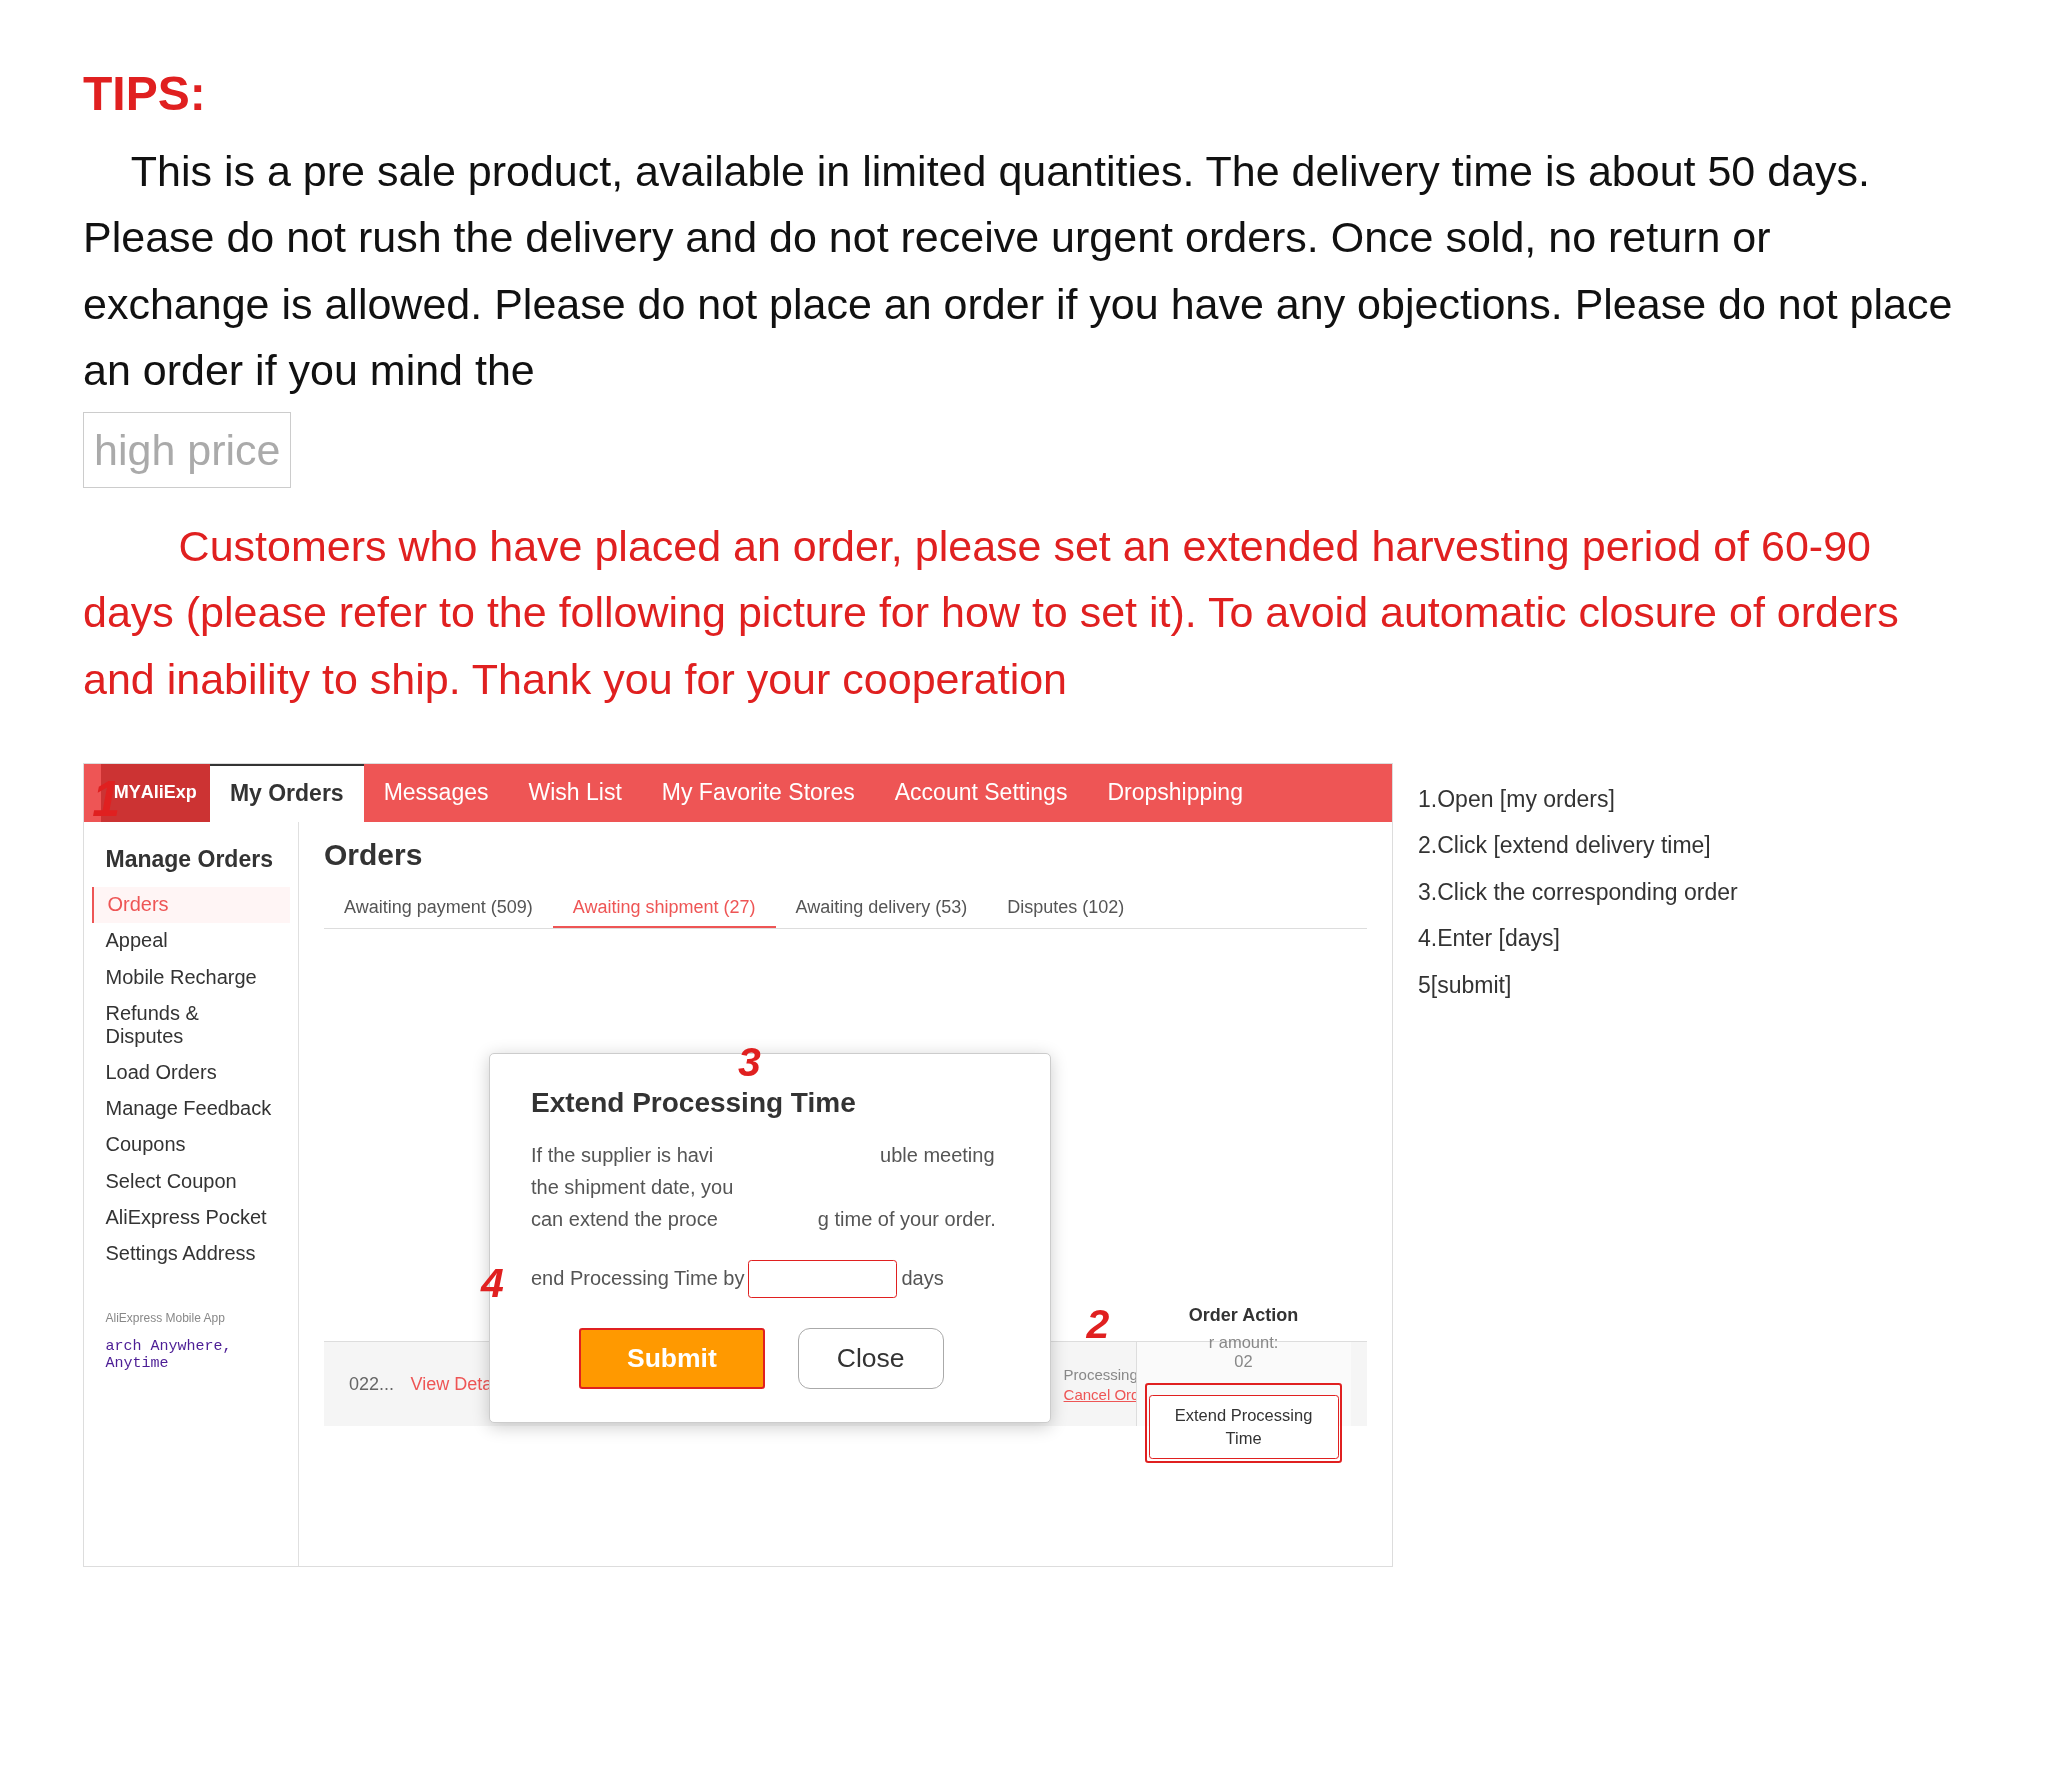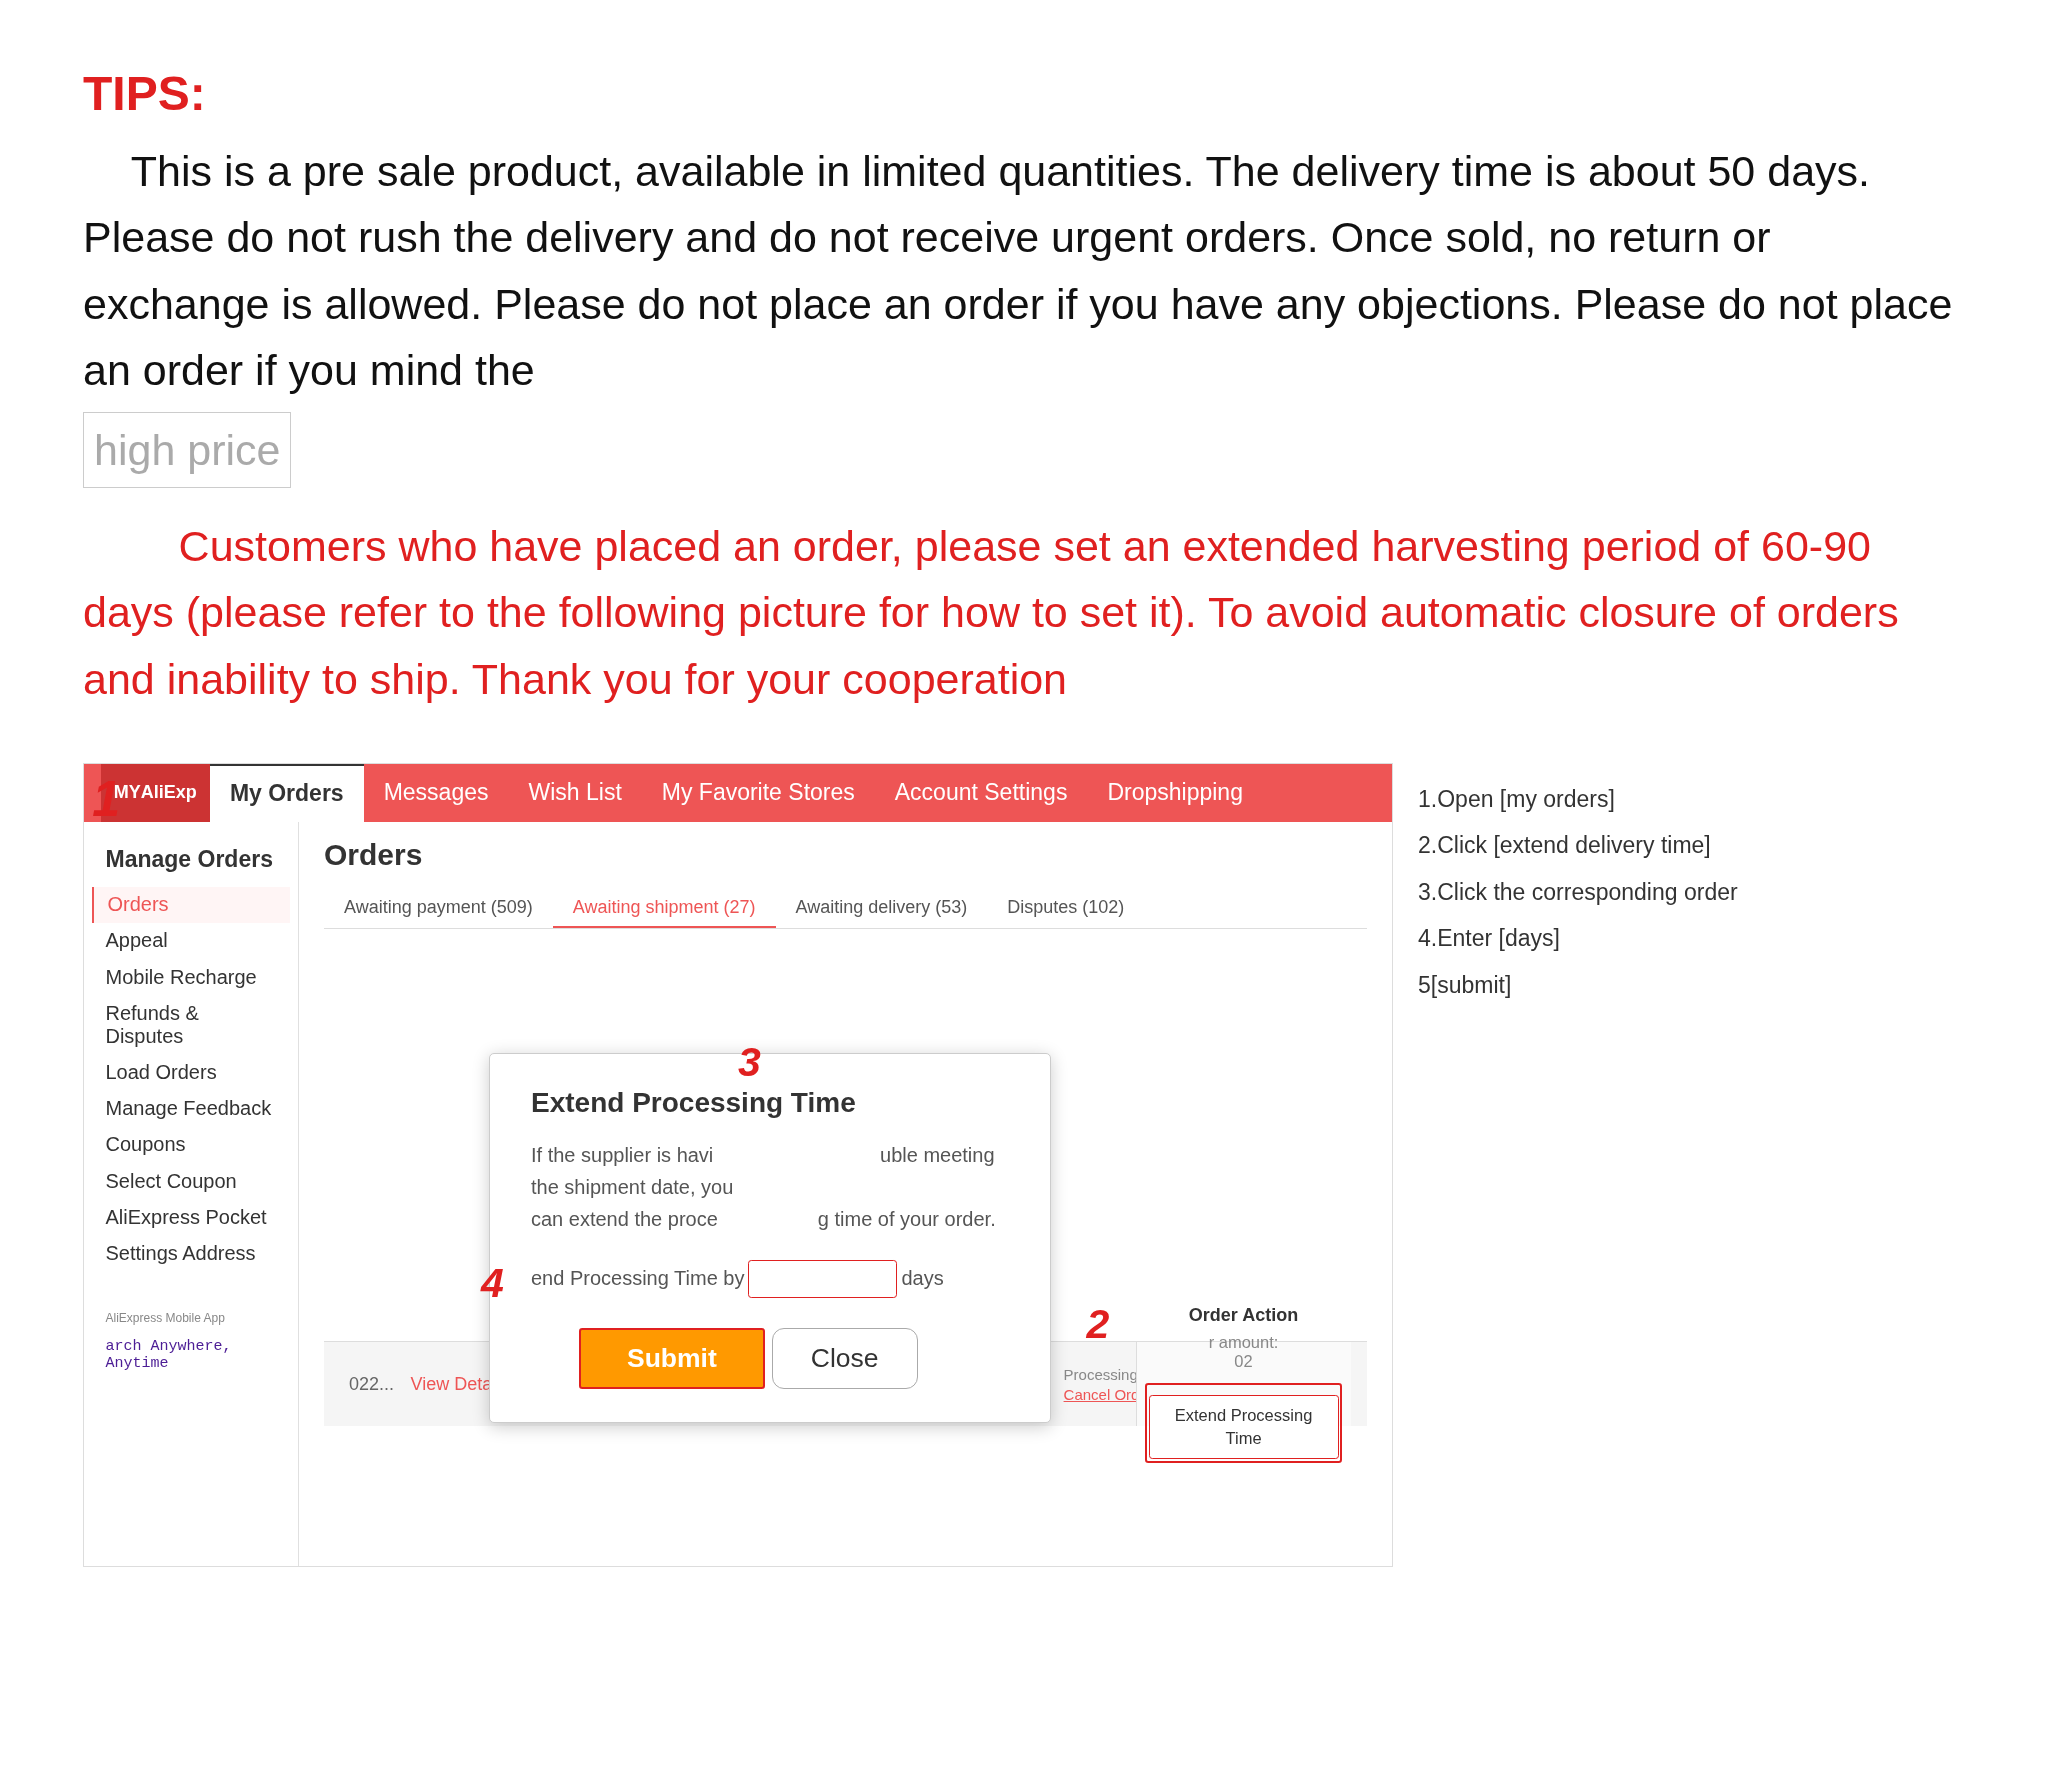--- a/index.html
+++ b/index.html
@@ -217,21 +217,21 @@
       border-radius: 3.3px;
       width: 149px;
       height: 38px;
       font-size: 20px;
       padding: 0 8.3px;
       outline: none;
     }
 
     .modal-buttons {
       display: flex;
-      gap: 7px;
+      gap: 33px;
       padding-left: 48px;
     }
 
     .btn-submit {
       background: #f90;
       color: #fff;
       border: none;
       border-radius: 3.3px;
       font-size: 26.5px;
       font-weight: bold;

